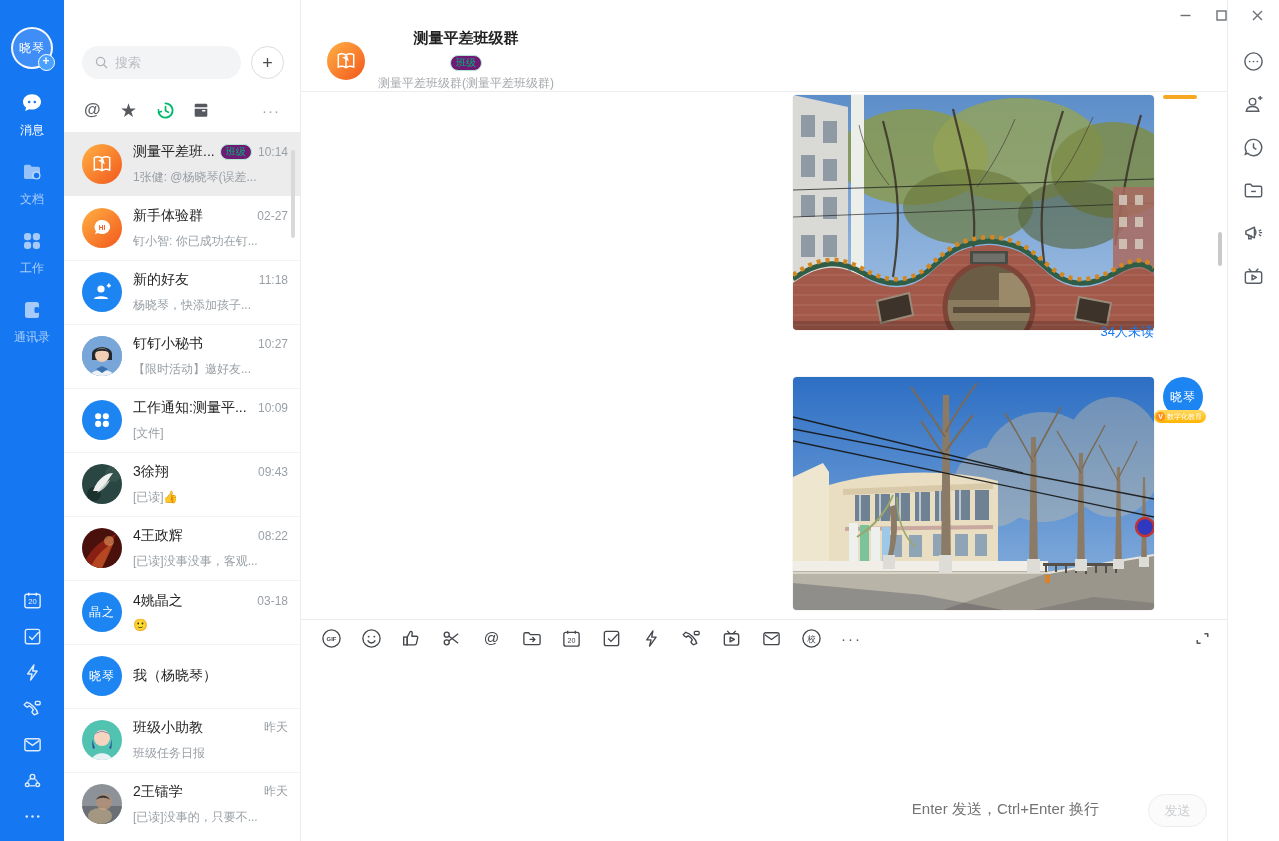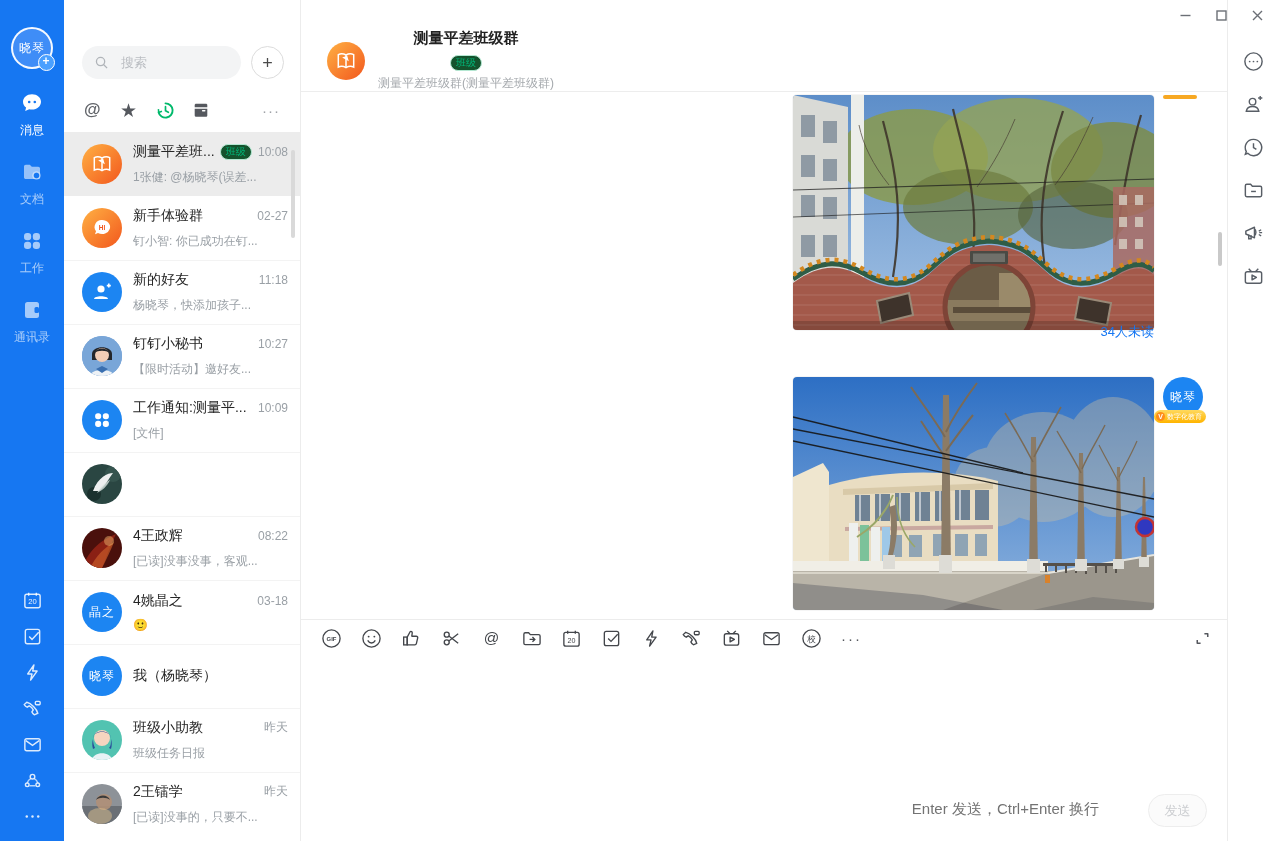--- a/index.html
+++ b/index.html
@@ -18,21 +18,21 @@
   .lnav-item .lbl{font-size:12px;}
   .lnav-item svg{width:24px;height:24px;}
   .lsb-spacer{flex:1;}
   .ltools{display:flex;flex-direction:column;align-items:center;gap:15px;margin-bottom:14px;color:rgba(255,255,255,.85);}
   .ltools svg{width:21px;height:21px;display:block;}
   .cal-num{font-size:8px;fill:rgba(255,255,255,.9);font-family:"Liberation Sans",sans-serif;}
 
   
   .clp{width:236px;flex:none;border-right:1px solid #ececec;display:flex;flex-direction:column;background:#fff;position:relative;}
   .clp-search{display:flex;align-items:center;gap:10px;margin:46px 16px 0 18px;}
-  .search-pill{flex:1;height:33px;background:#f3f4f5;border-radius:17px;display:flex;align-items:center;padding:0 12px;gap:10px;}
+  .search-pill{flex:1;height:33px;background:#f3f4f5;border-radius:17px;display:flex;align-items:center;padding:0 12px;gap:4px;}
   .search-pill svg{width:15px;height:15px;flex:none;}
   .search-pill input{border:none;outline:none;background:transparent;width:100%;font-size:13px;color:#333;}
   .search-pill input::placeholder{color:#b9bcc1;}
   .add-btn{width:33px;height:33px;flex:none;border-radius:50%;border:1px solid #dcdcdc;background:#fff;color:#4a4a4a;
     font-size:18px;line-height:30px;text-align:center;cursor:pointer;padding:0;}
   .filters{display:flex;align-items:center;margin:21px 20px 12px 20px;gap:0;}
   .filters .f{width:36px;display:flex;justify-content:flex-start;cursor:pointer;}
   .f-at{font-size:17px;font-weight:bold;color:#62656a;}
   .f-star{font-size:19px;color:#55585e;line-height:1;}
   .f-more{margin-left:auto;color:#a0a3a8;font-size:15px;letter-spacing:1px;cursor:pointer;}
@@ -44,21 +44,21 @@
   .av{width:40px;height:40px;border-radius:50%;flex:none;display:flex;align-items:center;justify-content:center;overflow:hidden;color:#fff;}
   .av svg{display:block;}
   .av-orange{background:linear-gradient(135deg,#ffb143,#f2571d);}
   .av-blue{background:#1c85f2;}
   .av-text{font-size:12px;letter-spacing:1px;}
   .cmeta{flex:1;min-width:0;display:flex;flex-direction:column;gap:8px;}
   .crow1{display:flex;align-items:center;gap:5px;}
   .ctitle{font-size:14px;color:#262626;white-space:nowrap;overflow:hidden;text-overflow:ellipsis;max-width:118px;}
   .ctime{margin-left:auto;font-size:12px;color:#9aa0a6;flex:none;}
   .cprev{font-size:12px;color:#9aa0a6;white-space:nowrap;overflow:hidden;text-overflow:ellipsis;}
-  .badge-green{flex:none;font-size:10px;color:#00b578;background:#14532d;border:1px solid #b4e8d2;border-radius:9px;
+  .badge-green{flex:none;font-size:10px;color:#00b578;background:#701a75;border:1px solid #b4e8d2;border-radius:9px;
     padding:1px 5px;line-height:12px;}
   .clp-scroll{position:absolute;right:5px;top:150px;width:4px;height:88px;border-radius:2px;background:#d9d9d9;}
 
   
   .main{flex:1;min-width:0;display:flex;flex-direction:column;background:#fff;}
   .titlebar{height:30px;flex:none;}
   .win-controls{position:absolute;top:0;right:0;height:30px;display:flex;align-items:center;gap:8px;padding-right:8px;z-index:9;}
   .wbtn{width:28px;height:26px;display:flex;align-items:center;justify-content:center;color:#6b6f76;cursor:pointer;background:transparent;border:none;}
   .wbtn svg{width:13px;height:13px;}
   .chead{height:61px;flex:none;border-bottom:1px solid #ededed;display:flex;align-items:center;gap:13px;padding:0 26px;}
@@ -248,21 +248,21 @@
             <svg width="24" height="24" viewBox="0 0 24 24">
               <path d="M12 6C9.4 4.6 6.4 4.6 4.3 5.6V18c2.1-1 5.1-1 7.7.6 2.6-1.6 5.6-1.6 7.7-.6V5.6C17.6 4.6 14.6 4.6 12 6z" fill="none" stroke="#fff" stroke-width="1.5"></path>
               <path d="M12 6.2v12" stroke="#fff" stroke-width="1.5"></path>
               <path d="M8.2 8.6l6.6 3.6-1.6-5.4z" fill="#fff"></path>
             </svg>
           </div>
         <div class="cmeta">
           <div class="crow1">
             <span class="ctitle">测量平差班...</span>
             <span class="badge-green">班级</span>
-            <span class="ctime">10:08</span>
+            <span class="ctime">10:14</span>
           </div>
           <div class="cprev">1张健: @杨晓琴(误差...</div>
         </div>
       </div>
 
       <div class="citem">
         <div class="av av-orange">
             <svg width="24" height="24" viewBox="0 0 24 24">
               <path d="M12 4a8 7 0 1 1-4 13l-3 1.2 1-3A7 7 0 0 1 12 4z" fill="#fff"></path>
               <text x="12" y="13.6" text-anchor="middle" font-size="6.5" font-weight="bold" fill="#f2571d">HI</text>
@@ -335,20 +335,27 @@
       <div class="citem">
         <div class="av">
             <svg width="40" height="40" viewBox="0 0 40 40">
               <rect width="40" height="40" fill="#2a4642"></rect>
               <circle cx="12" cy="30" r="7" fill="#1b312e"></circle>
               <circle cx="31" cy="10" r="8" fill="#35544e"></circle>
               <path d="M11 27C16 13 26 9 31 9c-5 7-8 13-14 18z" fill="#fff" opacity=".92"></path>
               <path d="M15 29c4-7 9-11 13-13-3 6-7 10-13 13z" fill="#d8e2de" opacity=".8"></path>
             </svg>
           </div>
+        <div class="cmeta">
+          <div class="crow1">
+            <span class="ctitle">3徐翔</span>
+            <span class="ctime">09:43</span>
+          </div>
+          <div class="cprev">[已读]👍</div>
+        </div>
       </div>
 
       <div class="citem">
         <div class="av">
             <svg width="40" height="40" viewBox="0 0 40 40">
               <rect width="40" height="40" fill="#4a100c"></rect>
               <path d="M0 40C8 20 20 12 34 6c-6 12-10 24-14 34z" fill="#8a2014"></path>
               <path d="M8 40c6-12 14-20 24-26-4 10-8 18-12 26z" fill="#c85a28" opacity=".7"></path>
               <circle cx="27" cy="13" r="5" fill="#e8b06a" opacity=".5"></circle>
             </svg>

